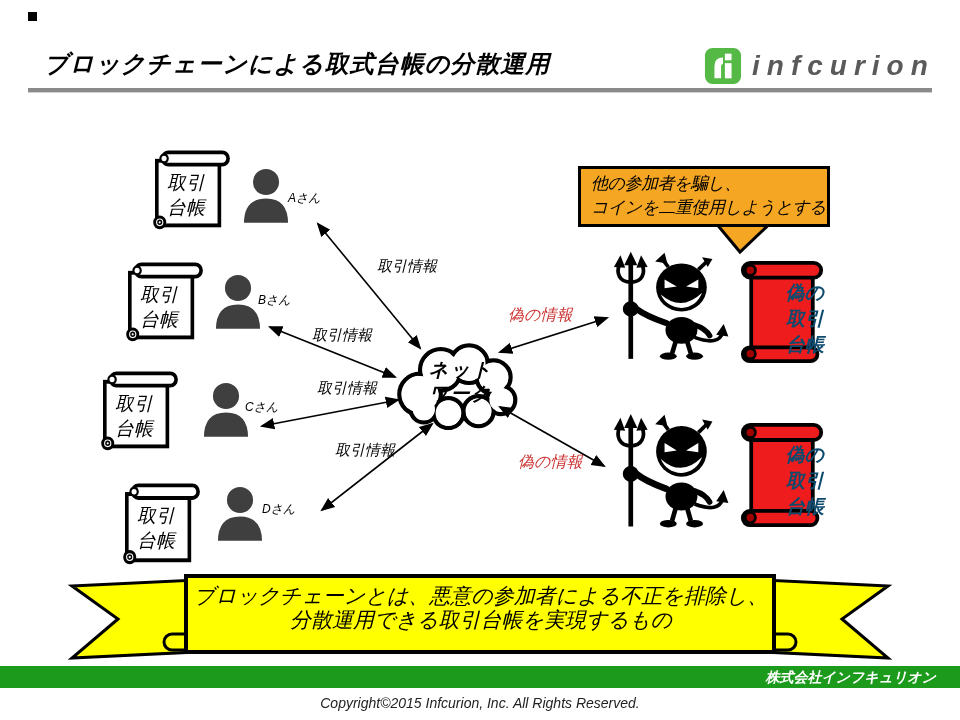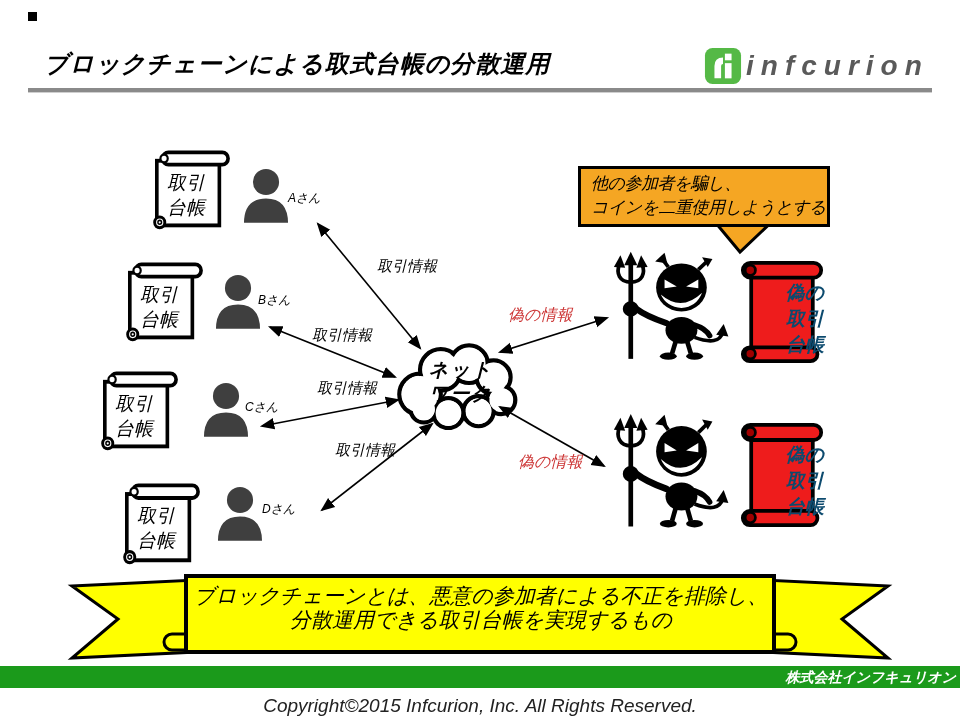--- a/index.html
+++ b/index.html
@@ -5,21 +5,21 @@
   html,body{margin:0;padding:0;background:#fff;}
   .slide{position:relative;width:960px;height:720px;background:#fff;overflow:hidden;
          font-family:"Liberation Sans","DejaVu Sans",sans-serif;color:#000;font-style:italic;}
   .abs{position:absolute;}
   .fill{position:absolute;inset:0;width:100%;height:100%;}
 
   .corner-mark{left:28px;top:12px;width:9px;height:9px;background:#000;}
   .page-title{left:44px;top:48px;font-size:24px;font-weight:bold;letter-spacing:1px;}
   .title-rule{left:28px;top:88px;width:904px;height:4px;background:#8a8a8a;border-bottom:1px solid #cfcfcf;}
 
-  .logo{left:704px;top:47px;display:flex;align-items:center;gap:4px;}
+  .logo{left:704px;top:47px;display:flex;align-items:center;gap:10px;}
   .logo-text{font-size:28px;color:#5a5a5a;letter-spacing:7px;font-weight:600;}
 
   .ledger-text{position:absolute;left:0;right:10px;top:20px;text-align:center;
                font-size:19px;line-height:25px;white-space:pre;}
   .name{font-size:12px;}
   .tx-label{font-size:15px;}
   .fake-label{font-size:16px;color:#CC3333;}
 
   .cloud-text{position:absolute;left:14px;right:0;top:22px;text-align:center;font-weight:bold;
               font-size:19px;line-height:24px;white-space:pre;letter-spacing:2px;}
@@ -28,22 +28,22 @@
           padding:3px 4px 4px 10px;font-size:17px;line-height:24px;white-space:pre;z-index:3;letter-spacing:-0.5px;}
 
   .fake-text{position:absolute;left:0;right:0;top:20px;color:#0c4a6e;font-weight:bold;
              font-size:19px;line-height:26px;text-align:right;white-space:pre;}
 
   .banner-text{left:186px;top:584px;width:590px;text-align:center;font-size:21px;
                line-height:24px;white-space:pre;z-index:3;}
 
   .footer-bar{left:0;top:666px;width:960px;height:22px;background:#1B9A1B;color:#fff;
               font-weight:bold;font-size:14px;line-height:22px;text-align:right;
-              padding-right:4px;box-sizing:border-box;}
-  .copyright{left:0;top:695px;width:960px;text-align:center;font-size:19px;color:#222;}
+              padding-right:24px;box-sizing:border-box;}
+  .copyright{left:0;top:695px;width:960px;text-align:center;font-size:14px;color:#222;}
 
   .overlay{left:0;top:0;z-index:2;pointer-events:none;}
   .layer1{z-index:1;}
   .layer3{z-index:3;}
 </style>
 </head>
 <body>
 
 <div class="slide">
 

